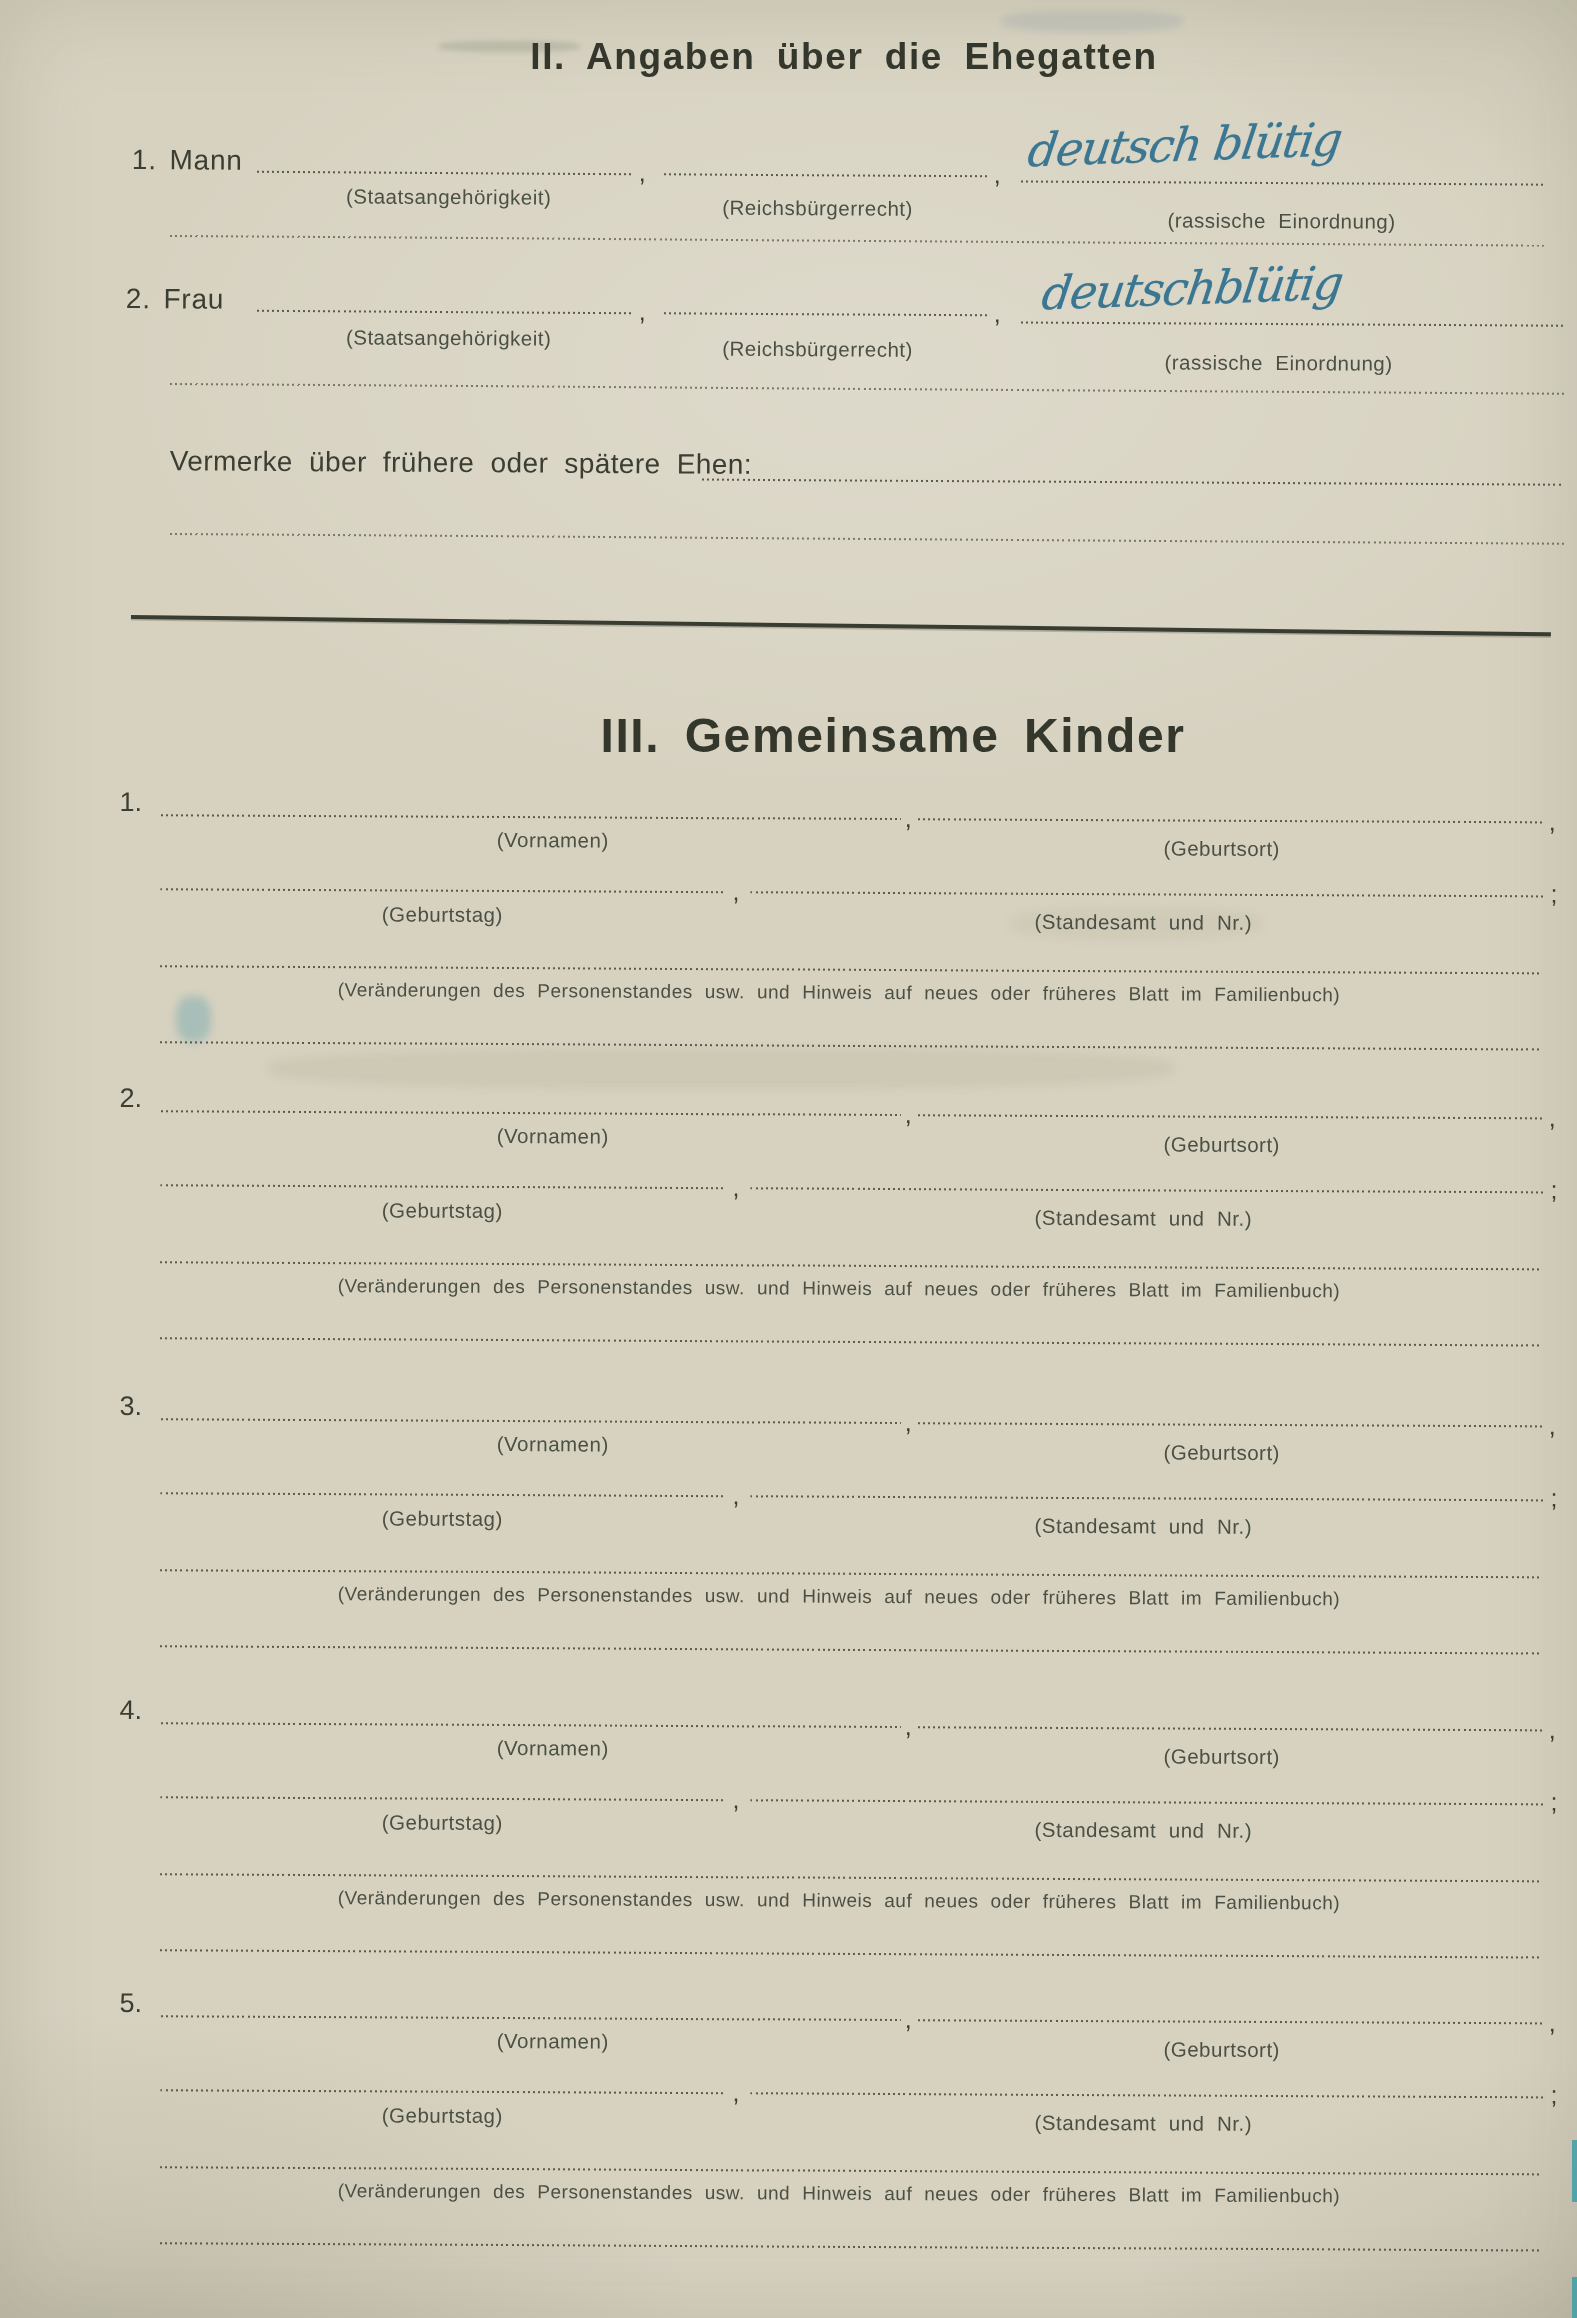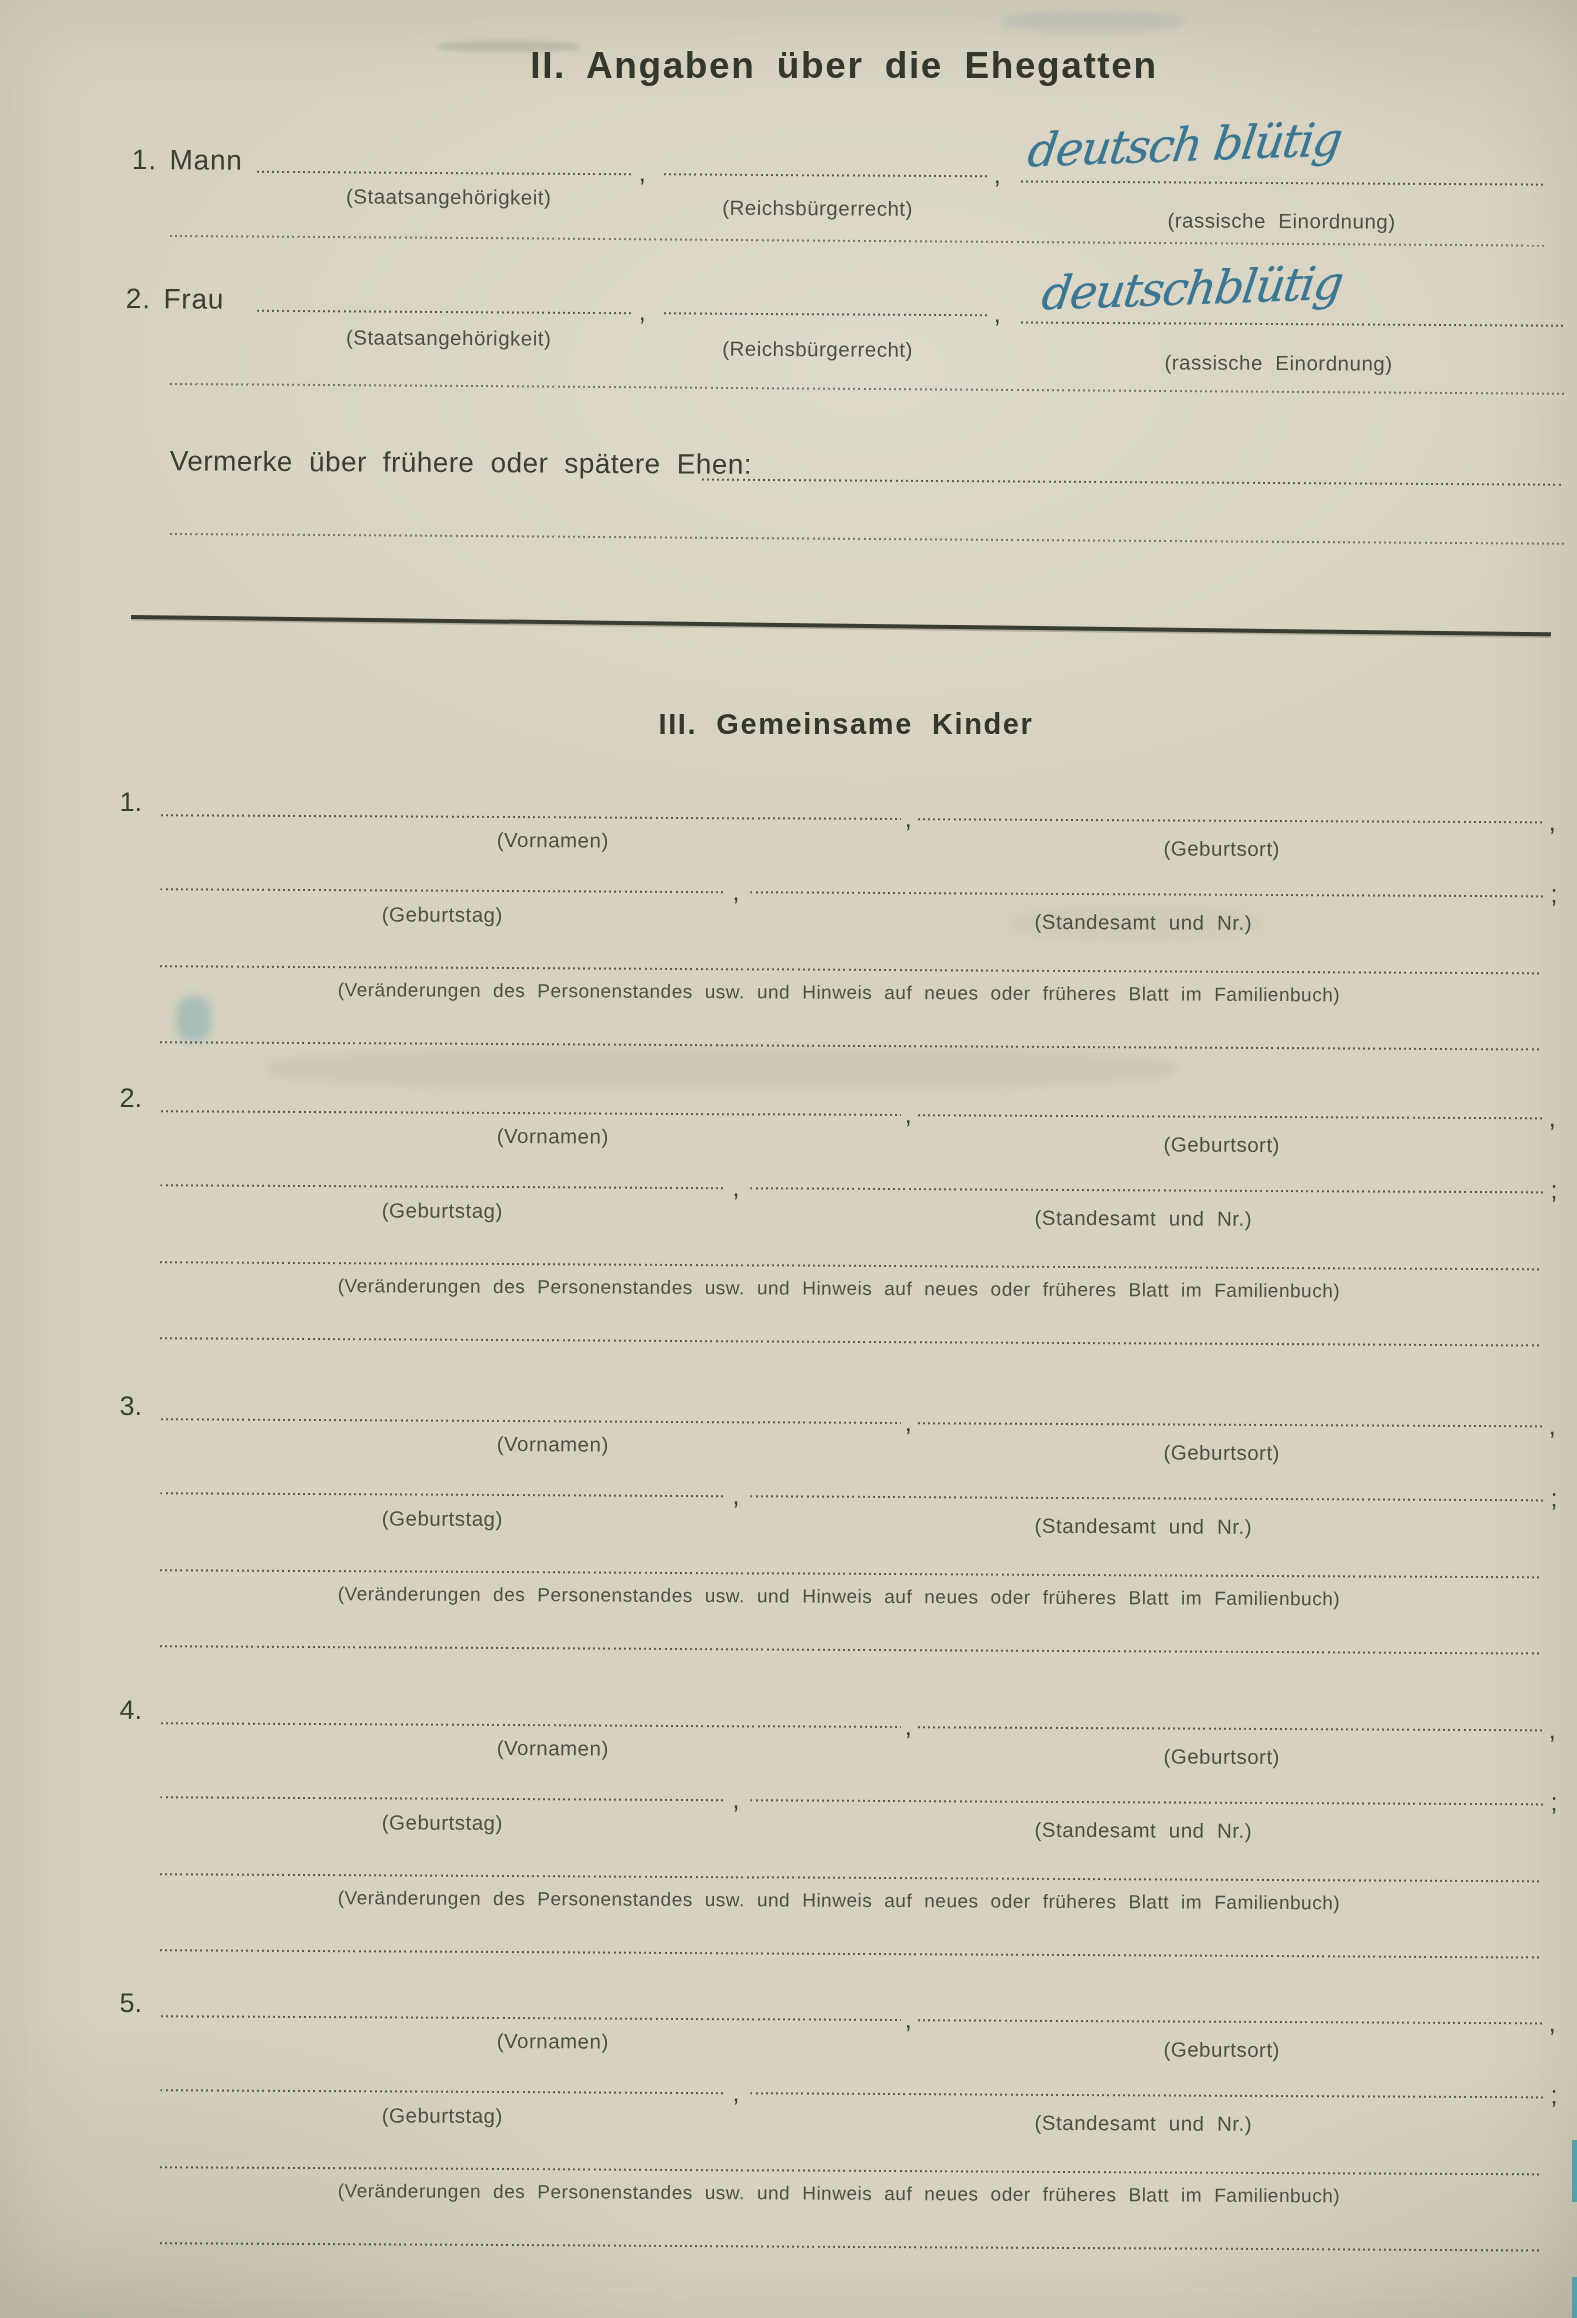--- a/index.html
+++ b/index.html
@@ -20,22 +20,22 @@
       radial-gradient(710px 300px at 100% 0%, rgba(90,90,70,.08), transparent 60%),
       var(--paper);
     box-shadow:inset 0 0 95px rgba(90,86,62,.18);
     color:var(--ink);
   }
   .title{
     position:absolute;transform:translateX(-50%);
     font-weight:bold;letter-spacing:1.6px;word-spacing:9.5px;white-space:nowrap;
     color:#33372c;
   }
-  .title-ii{left:844px;top:45px;font-size:37px;}
-  .title-iii{left:846px;top:708px;font-size:29px;}
+  .title-ii{left:844px;top:36px;font-size:37px;}
+  .title-iii{left:893px;top:708px;font-size:48px;}
 
   .rowbox{position:absolute;left:118px;width:1444px;transform:rotate(.35deg);transform-origin:left top;}
   .dotline{
     position:absolute;height:2.4px;
     background:repeating-linear-gradient(90deg, rgba(66,70,59,.85) 0 2px, transparent 2px 5.1px);
   }
   .dotline.soft{background:repeating-linear-gradient(90deg, rgba(66,70,59,.65) 0 2px, transparent 2px 5.1px);}
   .wideline{position:absolute;transform:rotate(.4deg);transform-origin:left center;}
   .flabel{
     position:absolute;transform:translateX(-50%);

